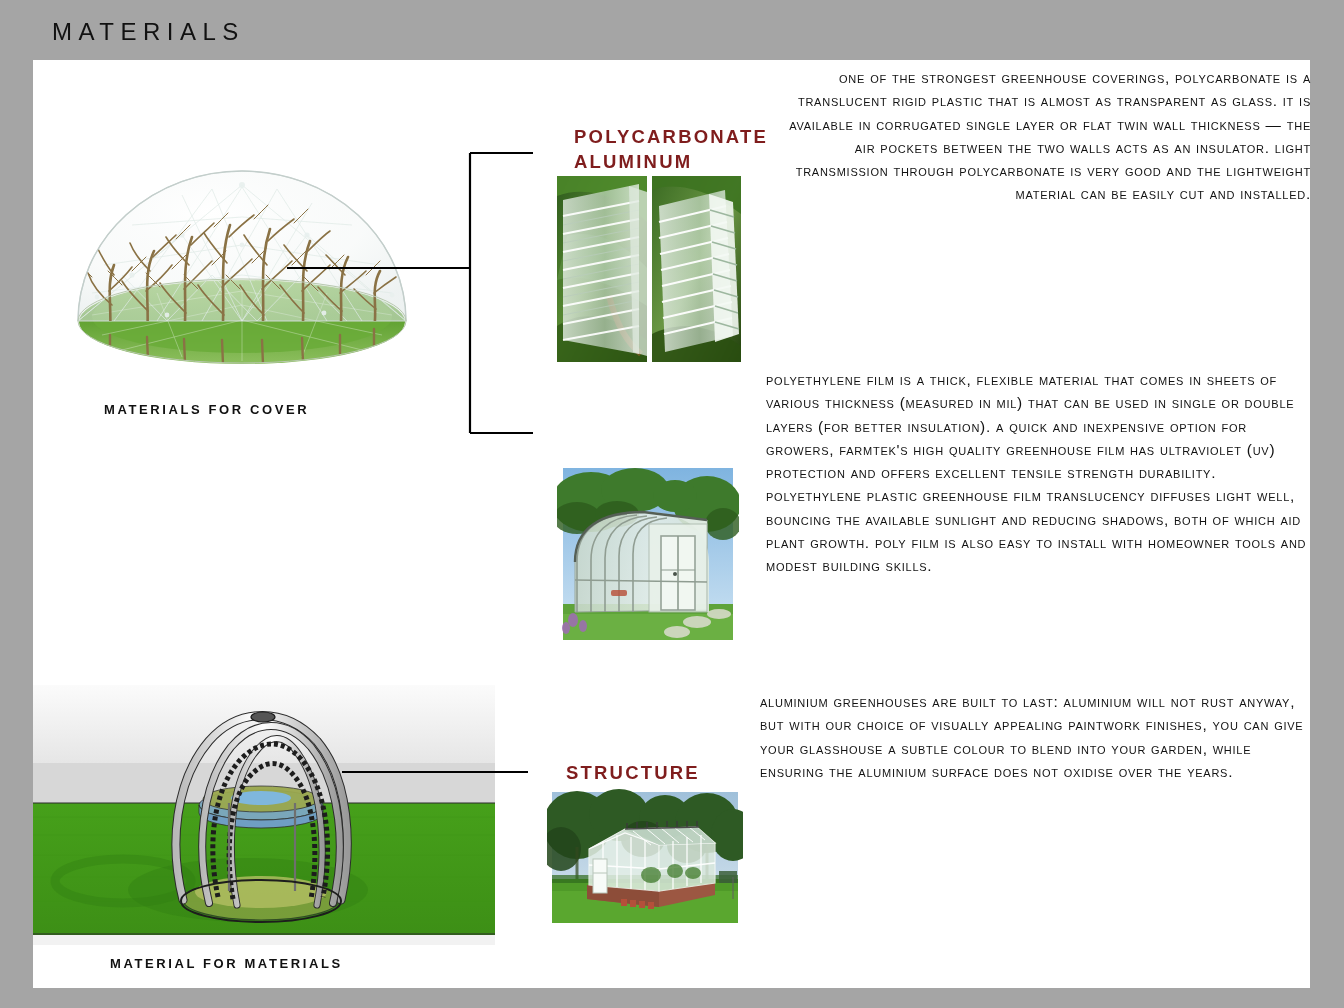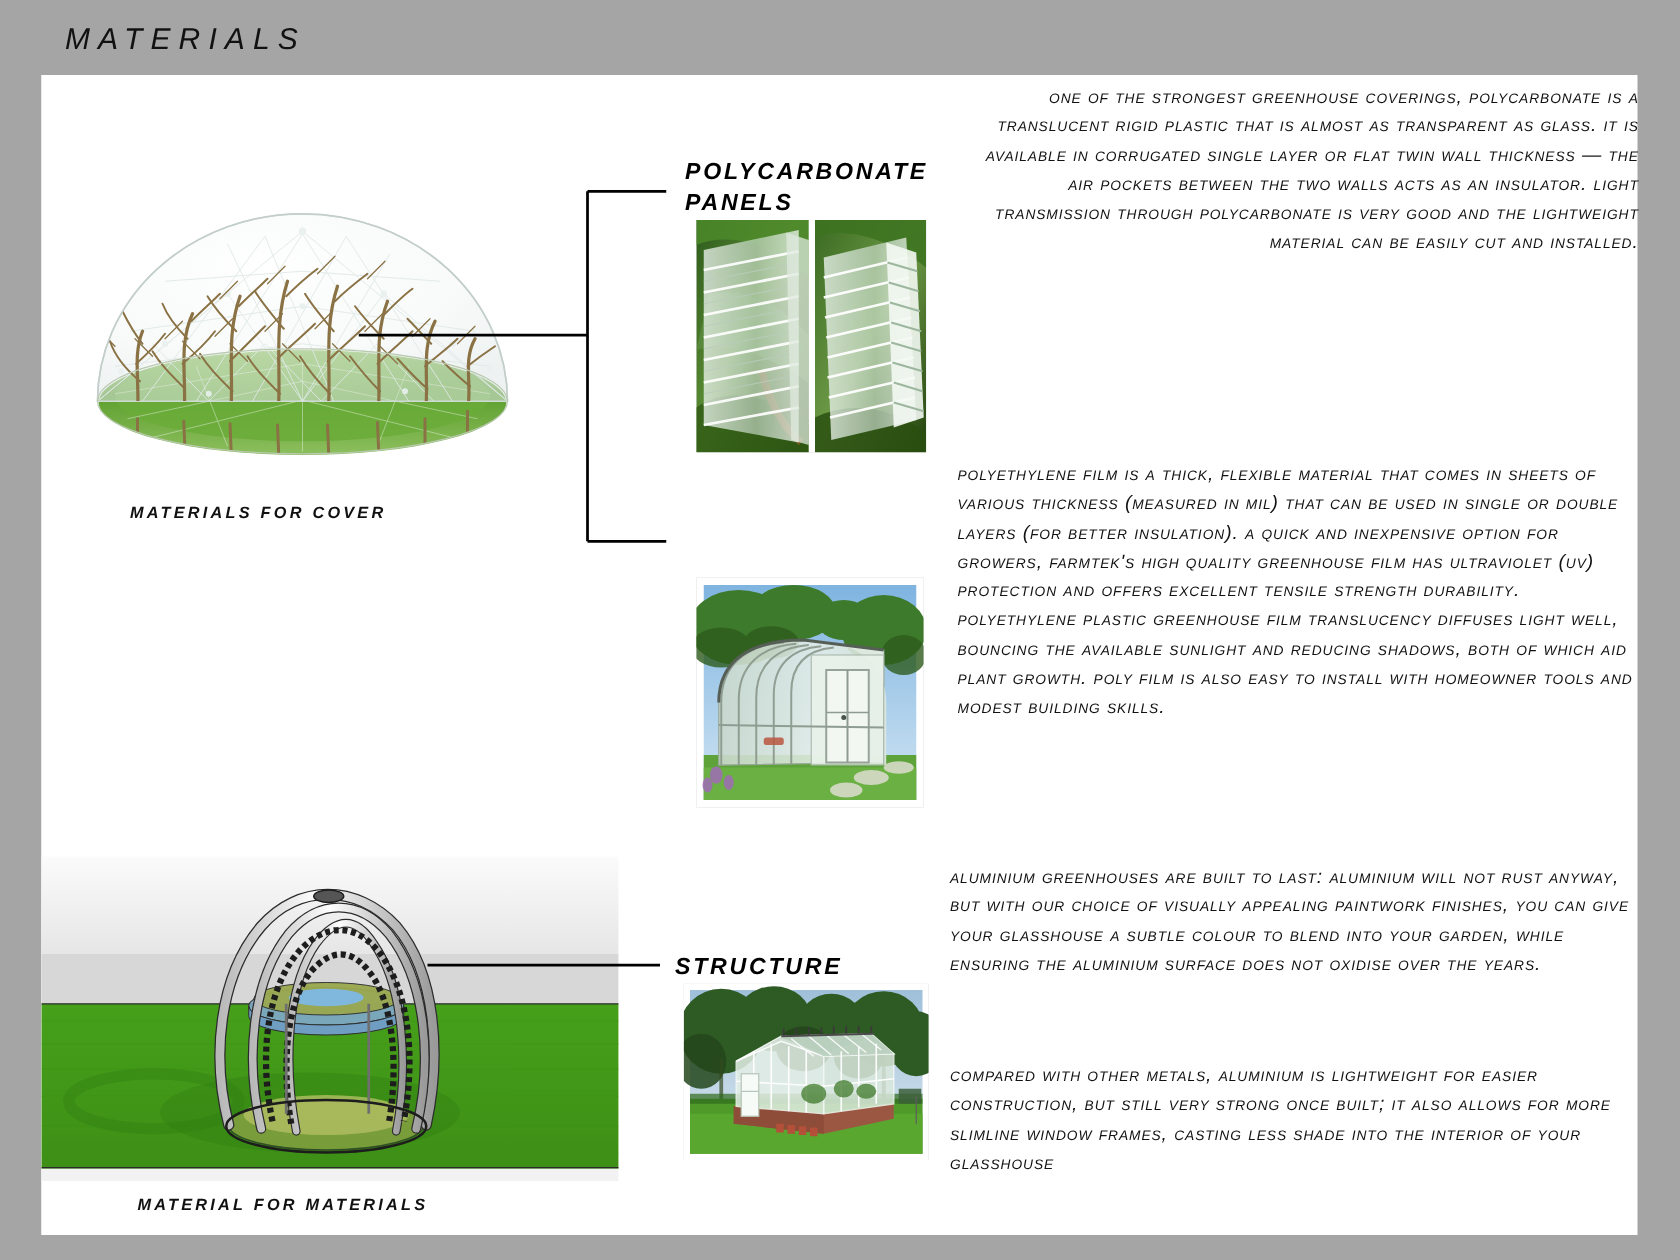--- a/index.html
+++ b/index.html
@@ -2,21 +2,21 @@
 <html><head>
 <meta charset="utf-8">
 <style>
   * { box-sizing: border-box; margin: 0; padding: 0; }
   html, body {
     width: 1344px; height: 1008px;
     overflow: hidden;
     background: #a5a5a5;
     font-family: "DejaVu Sans", sans-serif;
   }
-  .page { position: relative; width: 1344px; height: 840px; font-style: italic; }
+  .page { position: relative; width: 1344px; height: 840px; }
 
   
   .title {
     position: absolute; left: 52px; top: 18px;
     font-family: "Liberation Sans", sans-serif;
     font-size: 24px; letter-spacing: 6.5px;
     color: #111; font-weight: 400; white-space: nowrap;
   }
 
   
@@ -45,23 +45,24 @@
   }
   .model-svg { width: 100%; height: 100%; display: block; }
 
   
   .lines { position: absolute; left: 0; top: 0; width: 1344px; height: 1008px; pointer-events: none; }
 
   
   .label {
     position: absolute;
     font-family: "Liberation Sans", sans-serif;
-    color: #000000; font-weight: 700;
+    color: #7f1d1d; font-weight: 700;
     font-size: 18.5px; letter-spacing: 2.2px;
     line-height: 25px;
+    margin-left: 26px;
   }
   .lbl-poly   { left: 548px; top: 124px; width: 230px; }
   .lbl-thermo { left: 548px; top: 385px; width: 235px; }
   .lbl-alum   { left: 540px; top: 760px; }
 
   .photo { position: absolute; overflow: hidden; background: #ddd; }
   .ph-poly  { left: 557px; top: 176px; width: 184px; height: 186px; }
   .ph-green { left: 557px; top: 462px; width: 182px; height: 184px; }
   .ph-alum  { left: 547px; top: 787px; width: 196px; height: 141px; }
   .photo svg { display: block; width: 100%; height: 100%; }
@@ -309,21 +310,21 @@
     <path d="M287,268 L470,268" stroke="#000" stroke-width="2.2" fill="none"></path>
     <path d="M470,153 L470,433" stroke="#000" stroke-width="2.2" fill="none"></path>
     <path d="M470,153 L533,153" stroke="#000" stroke-width="2.2" fill="none"></path>
     <path d="M470,433 L533,433" stroke="#000" stroke-width="2.2" fill="none"></path>
 
     <path d="M342,772 L528,772" stroke="#000" stroke-width="2.2" fill="none"></path>
   </svg>
 
   <div class="label lbl-poly">
     <span>POLYCARBONATE</span><br>
-    <span>PANELS</span>
+    <span>ALUMINUM</span>
   </div>
 
   <div class="photo ph-poly">
     <svg viewBox="0 0 184 186">
       <defs>
         <linearGradient id="leafBg" x1="0" y1="0" x2="1" y2="1">
           <stop offset="0%" stop-color="#2d5a1c"></stop>
           <stop offset="45%" stop-color="#5a8c34"></stop>
           <stop offset="100%" stop-color="#26420f"></stop>
         </linearGradient>
@@ -565,15 +566,14 @@
       </g>
 
       <rect x="172" y="84" width="18" height="12" fill="#3c5f3a" opacity="0.85"></rect>
       <line x1="186" y1="90" x2="186" y2="112" stroke="#5e5e5e" stroke-width="1"></line>
     </svg>
   </div>
 
   <div class="body-text txt-poly">One of the strongest greenhouse coverings, polycarbonate is a translucent rigid plastic that is almost as transparent as glass. It is available in corrugated single layer or flat twin wall thickness — the air pockets between the two walls acts as an insulator. Light transmission through polycarbonate is very good and the lightweight material can be easily cut and installed.</div>
   <div class="body-text txt-pe">Polyethylene film is a thick, flexible material that comes in sheets of various thickness (measured in mil) that can be used in single or double layers (for better insulation). A quick and inexpensive option for growers, FarmTek's high quality greenhouse film has ultraviolet (UV) protection and offers excellent tensile strength durability. Polyethylene plastic greenhouse film translucency diffuses light well, bouncing the available sunlight and reducing shadows, both of which aid plant growth. Poly film is also easy to install with homeowner tools and modest building skills.</div>
   <div class="body-text txt-alum1">Aluminium greenhouses are built to last: aluminium will not rust anyway, but with our choice of visually appealing paintwork finishes, you can give your glasshouse a subtle colour to blend into your garden, while ensuring the aluminium surface does not oxidise over the years.</div>
-  <div class="body-text txt-alum2">Compared with other metals, aluminium is lightweight for easier construction, but still very strong once built; it also allows for more slimline window frames, casting less shade into the interior of your glasshouse</div>
 
 </div>
 
 </body></html>

